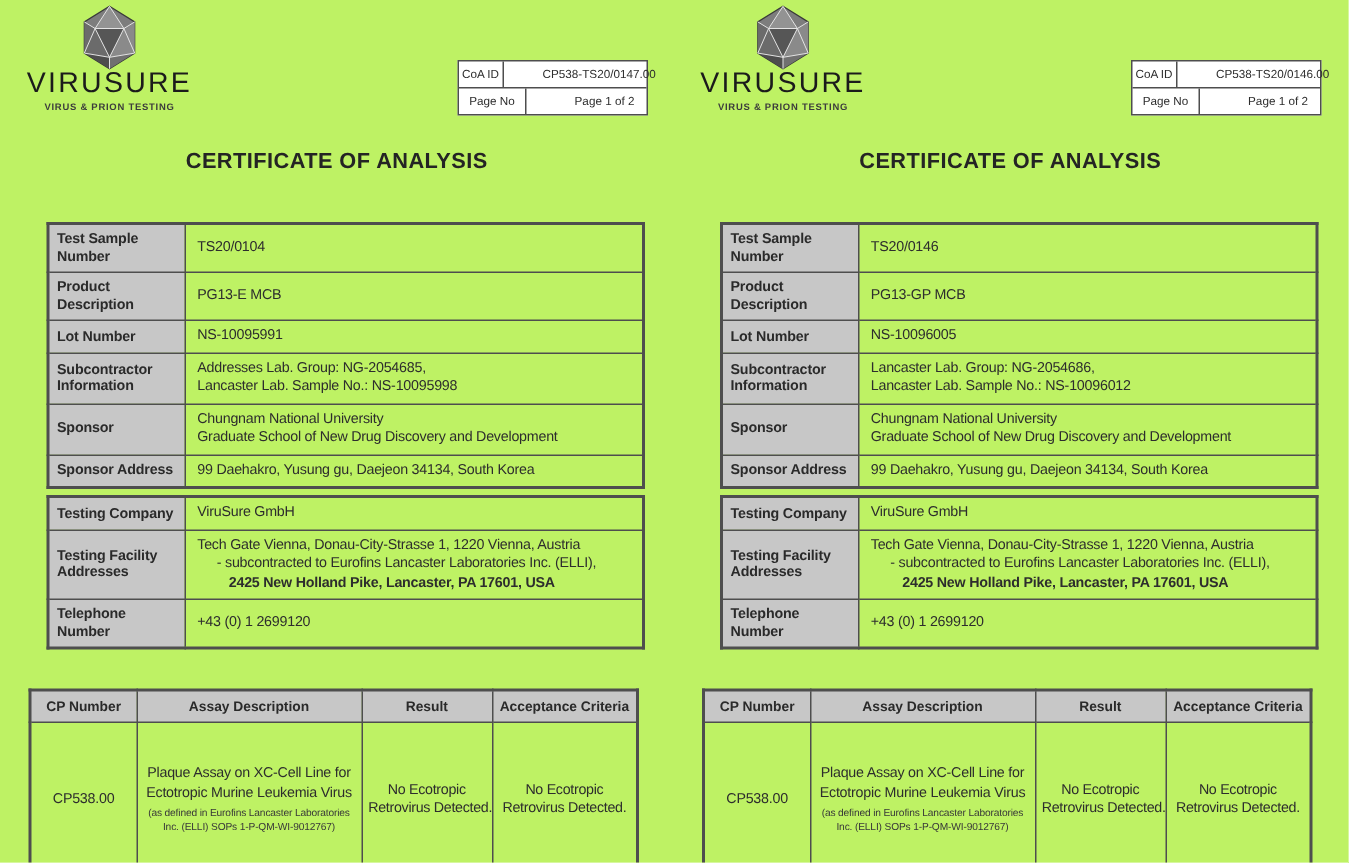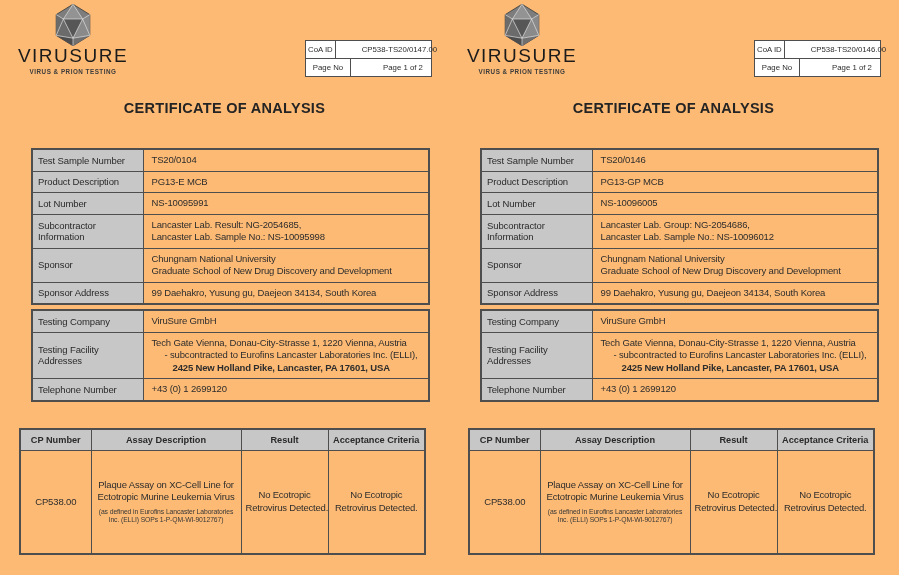--- a/index.html
+++ b/index.html
@@ -3,21 +3,21 @@
 <meta charset="utf-8">
 <style>
   :root{
     --label-bg:#c7c7c7;
     --border:#4e4e4e;
     --text:#2d2d2d;
   }
   *{box-sizing:border-box;margin:0;padding:0;}
   html,body{width:899px;height:575px;overflow:hidden;background:#fff;
     font-family:"Liberation Sans",sans-serif;color:var(--text);}
-  .page{display:flex;width:899px;height:575px;background:#fdba74;}
+  .page{display:flex;width:899px;height:575px;background:#bef264;}
   .cert{position:relative;width:449px;height:575px;flex:0 0 449px;}
 
   
   .logo-block{position:absolute;top:3px;left:14px;width:118px;text-align:center;}
   .logo-icon{height:44px;}
   .logo-icon svg{width:40px;height:44px;}
   .brand{font-size:19px;letter-spacing:1.5px;color:#1b1b1b;font-weight:400;margin-top:-2px;}
   .tagline{font-size:6.3px;font-weight:700;letter-spacing:0.5px;color:#3c3c3c;margin-top:1px;}
 
   .coa-box{position:absolute;top:40px;left:305px;width:127px;border:1px solid var(--border);
@@ -29,21 +29,21 @@
   .coa-val{flex:1;}
 
   .title{position:absolute;top:100px;left:0;width:100%;text-align:center;
     font-size:14.5px;font-weight:700;letter-spacing:0.3px;color:#242424;}
 
   
   .tables{position:absolute;top:148px;left:31px;width:399px;}
   table{border-collapse:collapse;width:100%;table-layout:fixed;}
   .info-table{border:2px solid var(--border);}
   .info-table td{border:1px solid var(--border);font-size:9.5px;vertical-align:middle;}
-  td.lbl{background:var(--label-bg);font-weight:400;width:111px;padding:4px 5px;
+  td.lbl{background:var(--label-bg);font-weight:700;width:91px;padding:4px 5px;
     letter-spacing:-0.1px;line-height:11.5px;color:#2a2a2a;}
   td.val{padding:4px 8px;}
   .info-table .line{white-space:nowrap;letter-spacing:-0.15px;line-height:12.5px;}
   .ind1{padding-left:13px;}
   .ind2{padding-left:21px;font-weight:bold;}
   .t2{margin-top:4px;}
 
   .assay-table{margin-top:26px;margin-left:-12px;width:405px;border:2px solid var(--border);}
   .assay-table th{background:var(--label-bg);border:1px solid var(--border);
     font-size:9.2px;font-weight:700;padding:5px 2px;white-space:nowrap;color:#2a2a2a;}
@@ -111,21 +111,21 @@
         </tr>
         <tr>
           <td class="lbl">Lot Number</td>
           <td class="val">
                 <div class="line">NS-10095991</div>
               </td>
         </tr>
         <tr>
           <td class="lbl">Subcontractor Information</td>
           <td class="val">
-            <div class="line">Lancaster Lab. Result: NG-2054685,</div>
+            <div class="line">Addresses Lab. Group: NG-2054685,</div>
             <div class="line">Lancaster Lab. Sample No.: NS-10095998</div>
           </td>
         </tr>
         <tr>
           <td class="lbl">Sponsor</td>
           <td class="val">
             <div class="line">Chungnam National University</div>
             <div class="line">Graduate School of New Drug Discovery and Development</div>
           </td>
         </tr>

